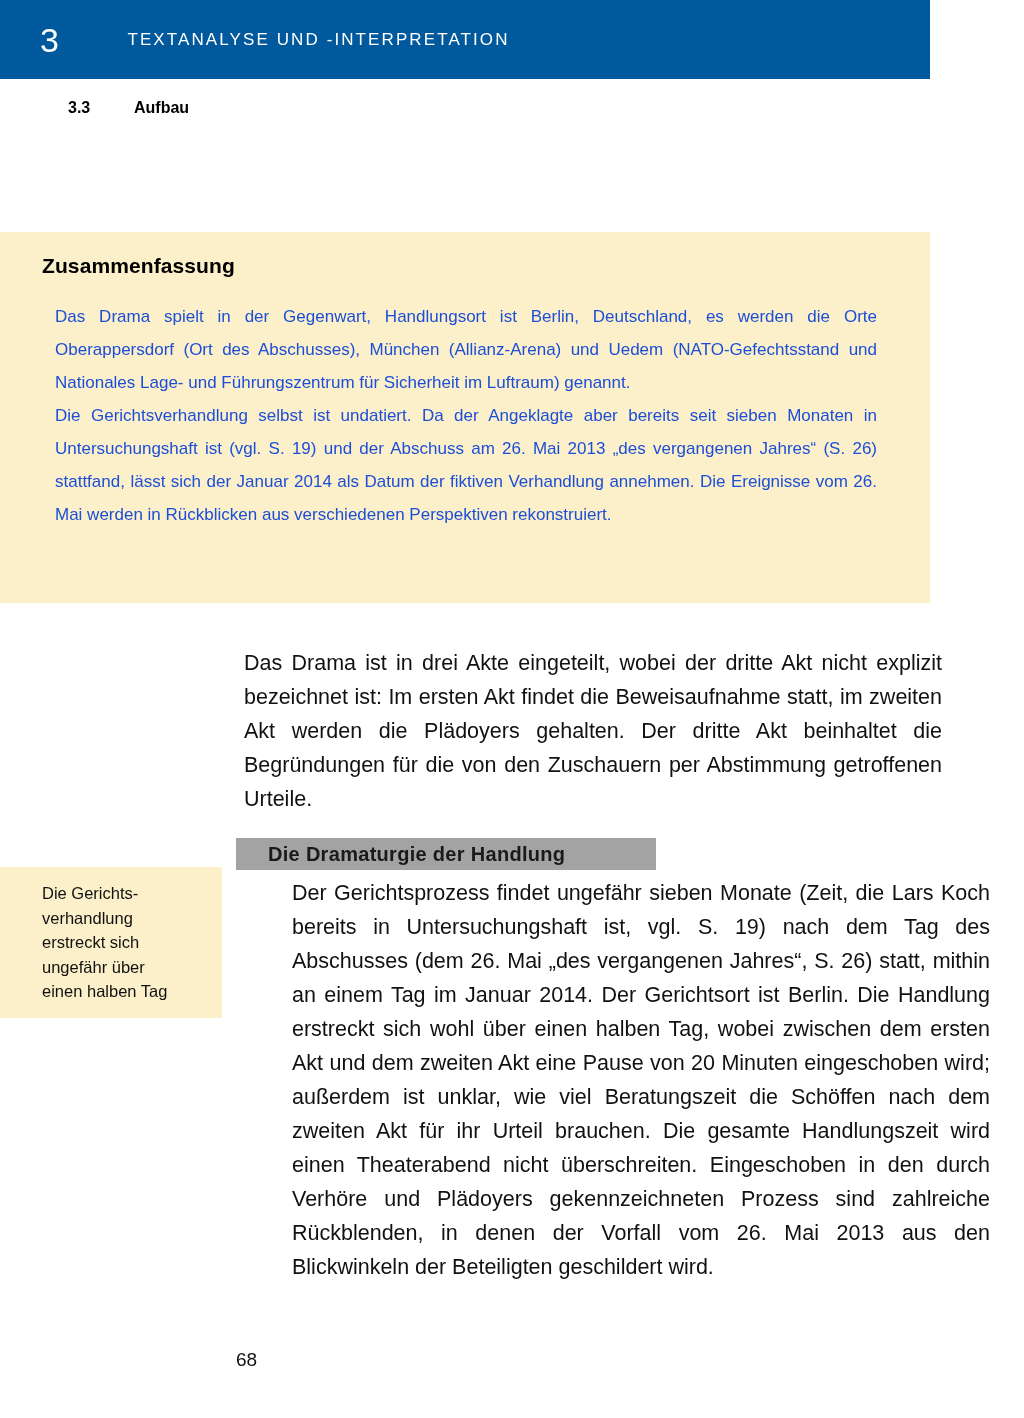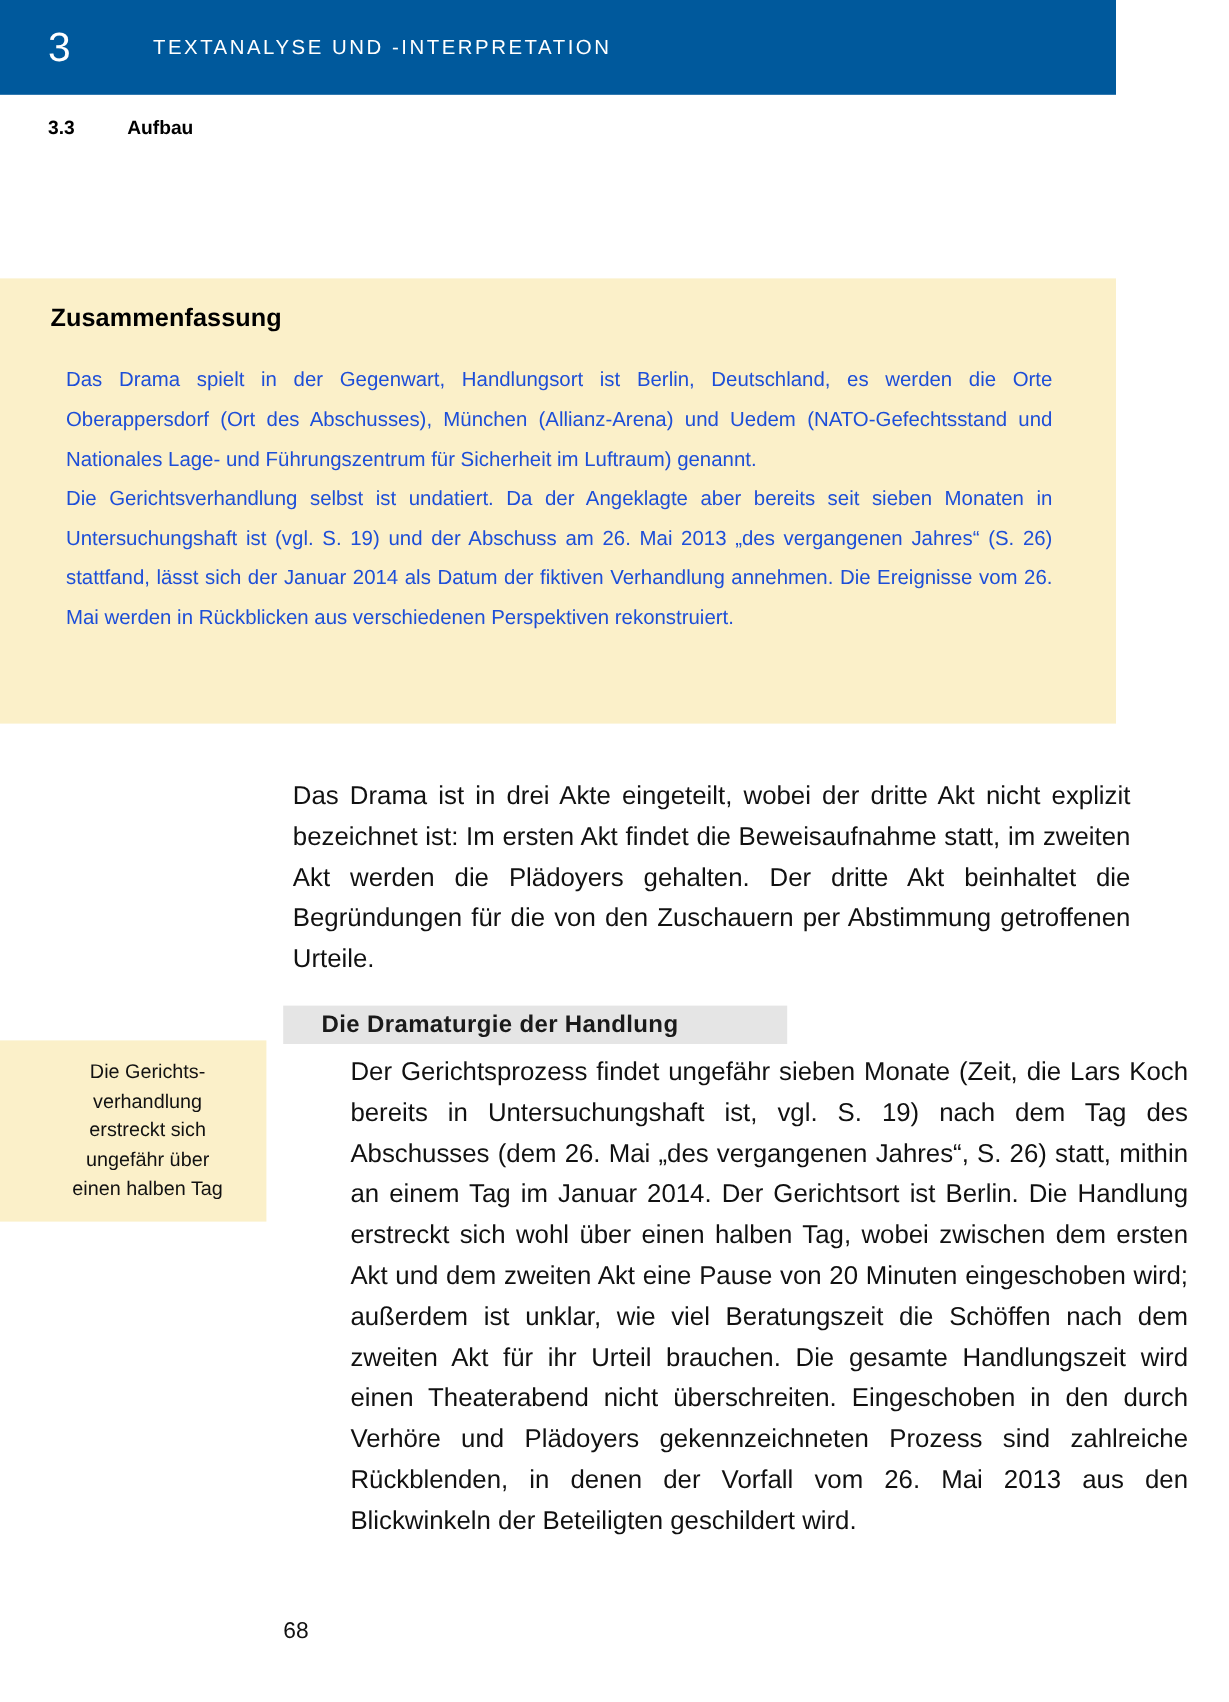--- a/index.html
+++ b/index.html
@@ -50,21 +50,21 @@
   
   .breadcrumb {
     position: absolute;
     left: 40px;
     top: 99px;
     font-size: 16px;
     font-weight: bold;
     color: #000000;
     display: flex;
   }
-  .breadcrumb-num { width: 66px; }
+  .breadcrumb-num { width: 66px; margin-left: 28px; }
   .breadcrumb-label { }
 
   
   .section-bar {
     position: absolute;
     left: 0;
     top: 171px;
     width: 930px;
     height: 51px;
     background: #6383B8;
@@ -124,21 +124,21 @@
   #para-akte { top: 646px; }
   #para-dramaturgie { top: 876px; margin-left: 48px; }
 
   
   .subheading-box {
     position: absolute;
     left: 236px;
     top: 838px;
     width: 420px;
     height: 32px;
-    background: #e5e5e5;
+    background: #a3a3a3;
     display: flex;
     align-items: center;
   }
   .subheading-text {
     font-size: 20px;
     font-weight: bold;
     color: #1a1a1a;
     margin-left: 32px;
     letter-spacing: 0.3px;
     white-space: nowrap;
@@ -153,21 +153,20 @@
     height: 151px;
     background: #FBF0C9;
     box-sizing: border-box;
     padding: 14px 18px 0 42px;
   }
   .margin-note-text {
     font-size: 16.5px;
     line-height: 24.5px;
     color: #111111;
     margin: 0;
-    text-align: center;
   }
 
   
   .footer-page {
     position: absolute;
     left: 236px;
     top: 1349px;
     font-size: 19px;
     color: #111111;
   }

